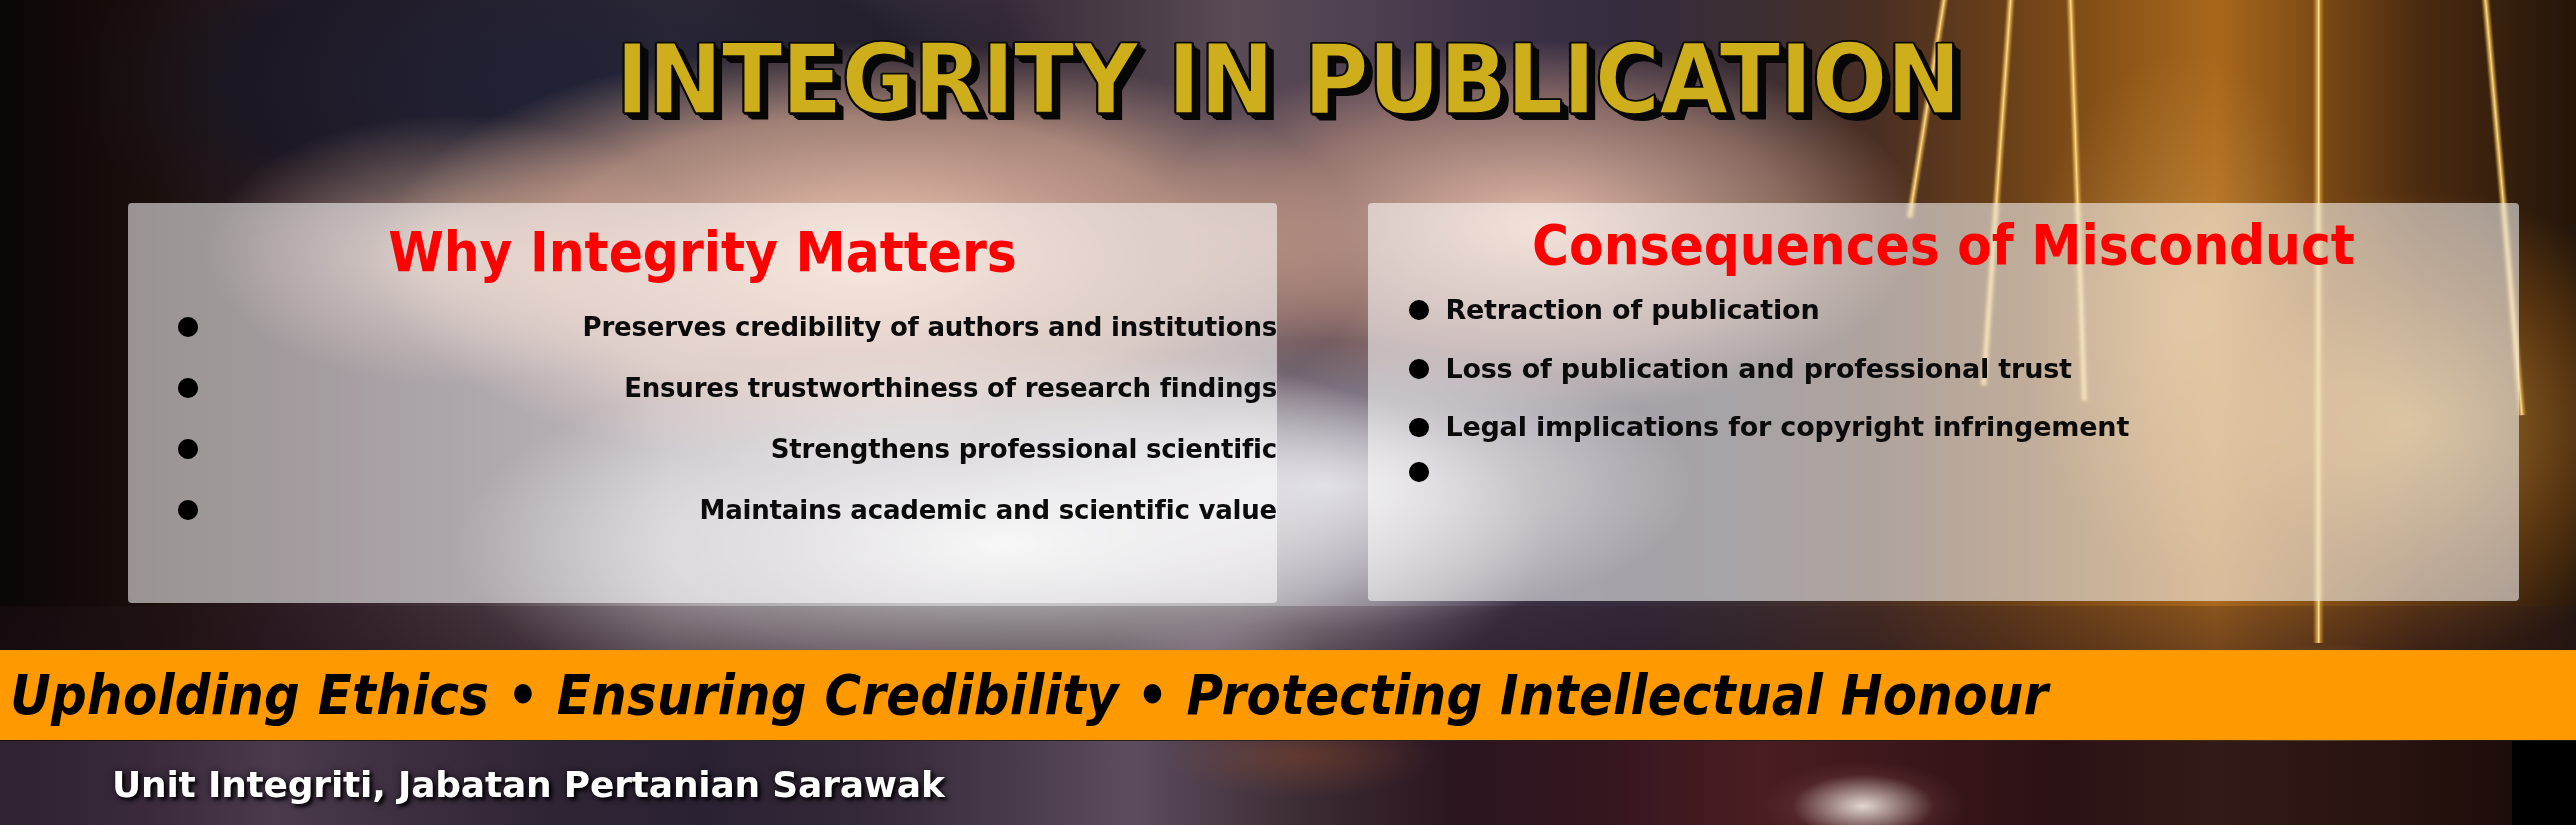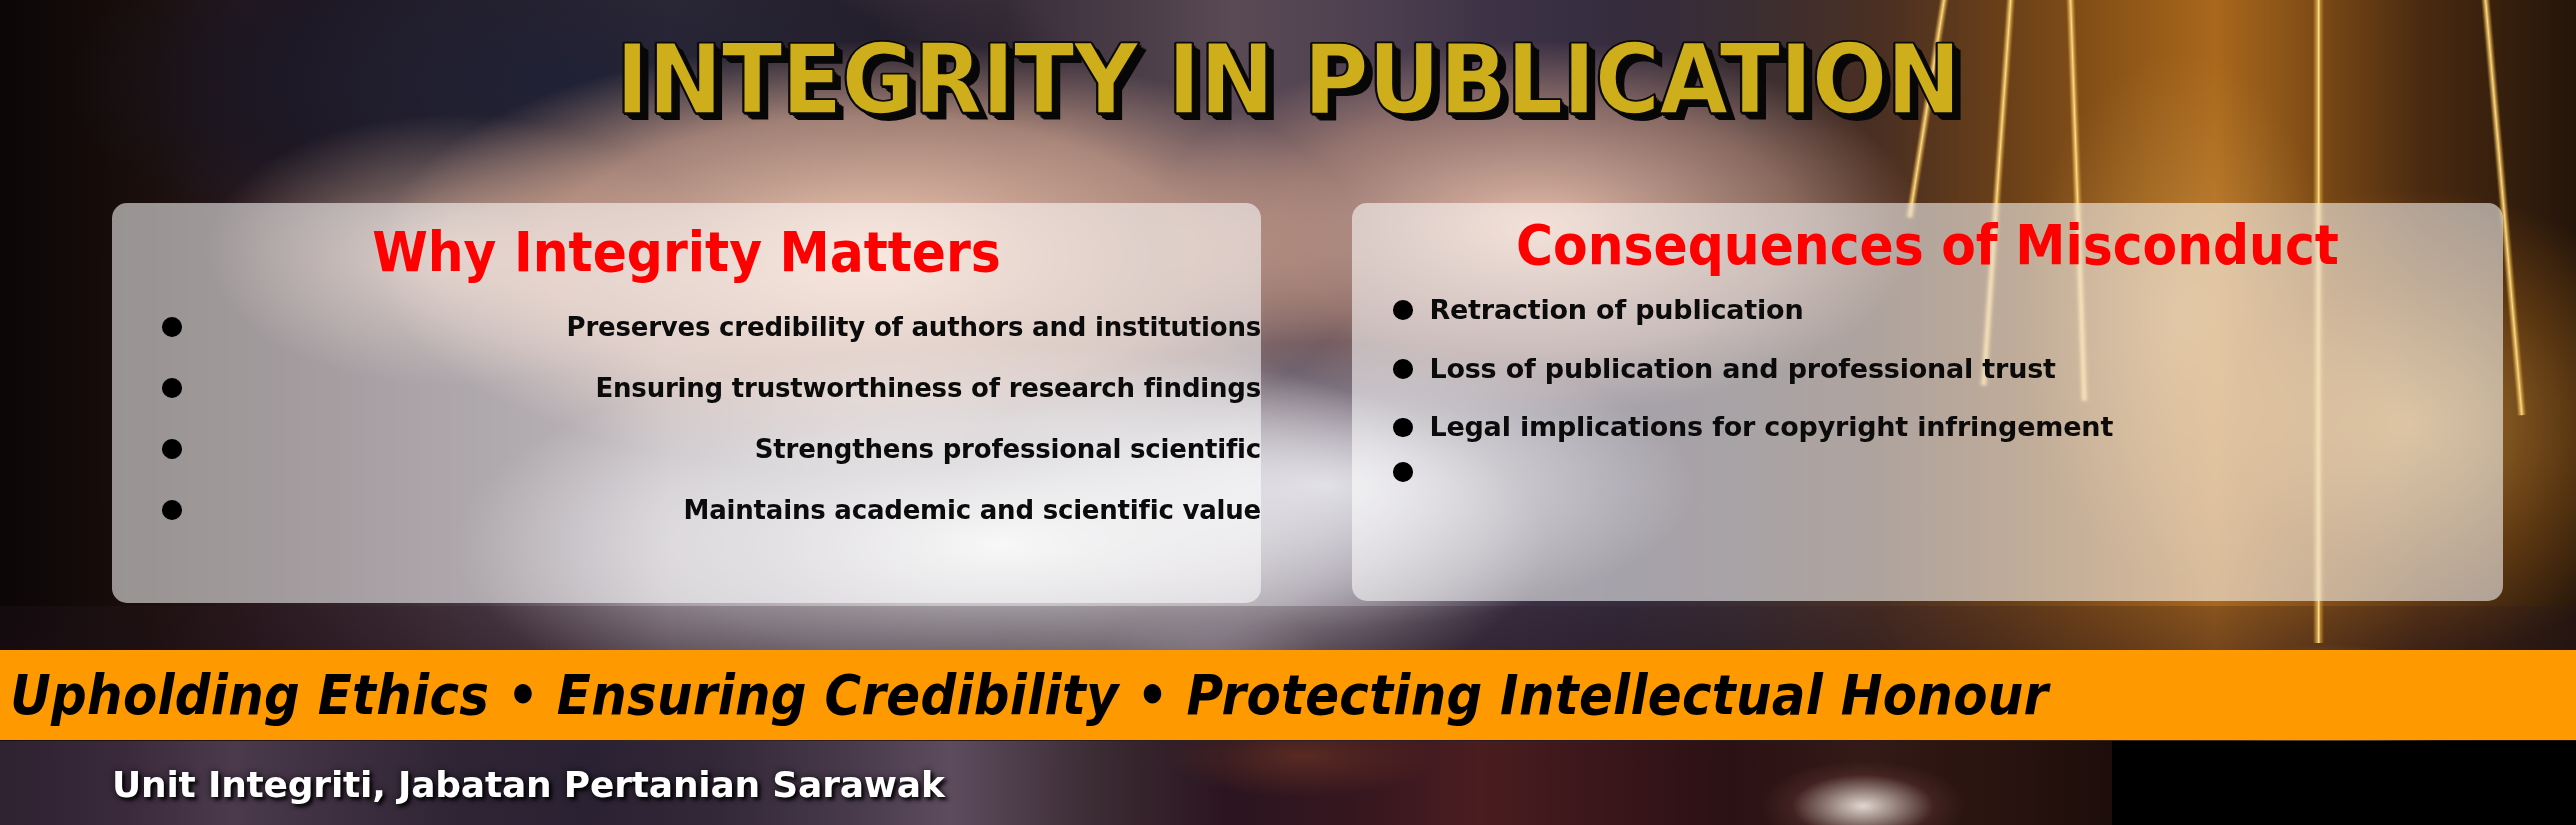--- a/index.html
+++ b/index.html
@@ -98,24 +98,25 @@
       3px 3px 0 #0a0a0a,
       1.5px 1.5px 0 #0c0c0c,
       -1.5px 0 0 #0c0c0c, 0 -1.5px 0 #0c0c0c, 1.5px 0 0 #0c0c0c, 0 1.5px 0 #0c0c0c;
     white-space:nowrap;
     user-select:none;
   }
 
   
   .card {
     position:absolute;
-    border-radius:15px;
+    border-radius:4px;
     background:rgba(255,255,255,0.56);
     backdrop-filter:blur(1.5px);
     overflow:hidden;
+    margin-left:16px;
   }
   #card-left  { left:112px;  top:203px; width:1149px; height:400px; }
   #card-right { left:1352px; top:203px; width:1151px; height:398px; }
 
   .card-title {
     font-family:"Liberation Sans Narrow","DejaVu Sans Condensed","Liberation Sans", sans-serif;
     font-weight:bold;
     color:#ff0000;
     font-size:56px;
     line-height:62px;
@@ -164,21 +165,21 @@
     font-size:56px;
     line-height:64px;
     color:#000;
     white-space:nowrap;
     letter-spacing:0.3px;
     transform:scaleX(0.99);
   }
 
   
   #footer-band {
-    position:absolute; left:0; top:741px; width:2112px; height:85px;
+    position:absolute; left:0; top:741px; width:2512px; height:85px;
     background:
       radial-gradient(ellipse 129px 57px at 1863px 65px, rgba(255,248,240,0.85) 0%, rgba(120,70,70,0.25) 55%, rgba(0,0,0,0) 80%),
       radial-gradient(ellipse 174px 53px at 1302px 15px, rgba(180,90,40,0.30) 0%, rgba(0,0,0,0) 78%),
       linear-gradient(90deg,
         #2e2130 0%,
         #3a2a3c 6%,
         #4a3a4c 11%,
         #3d2f40 16%,
         #2e2434 22%,
         #2a2132 28%,
@@ -225,21 +226,21 @@
 
   <section class="card" id="card-left">
     <h2 class="card-title">Why Integrity Matters</h2>
     <ul class="bullets">
       <li>
           <span class="dot"></span>
           <span>Preserves credibility of authors and institutions</span>
         </li>
       <li>
           <span class="dot"></span>
-          <span>Ensuring trustworthiness of research findings</span>
+          <span>Ensures trustworthiness of research findings</span>
         </li>
       <li>
           <span class="dot"></span>
           <span>Strengthens professional scientific</span>
         </li>
       <li>
           <span class="dot"></span>
           <span>Maintains academic and scientific value</span>
         </li>
     </ul>

